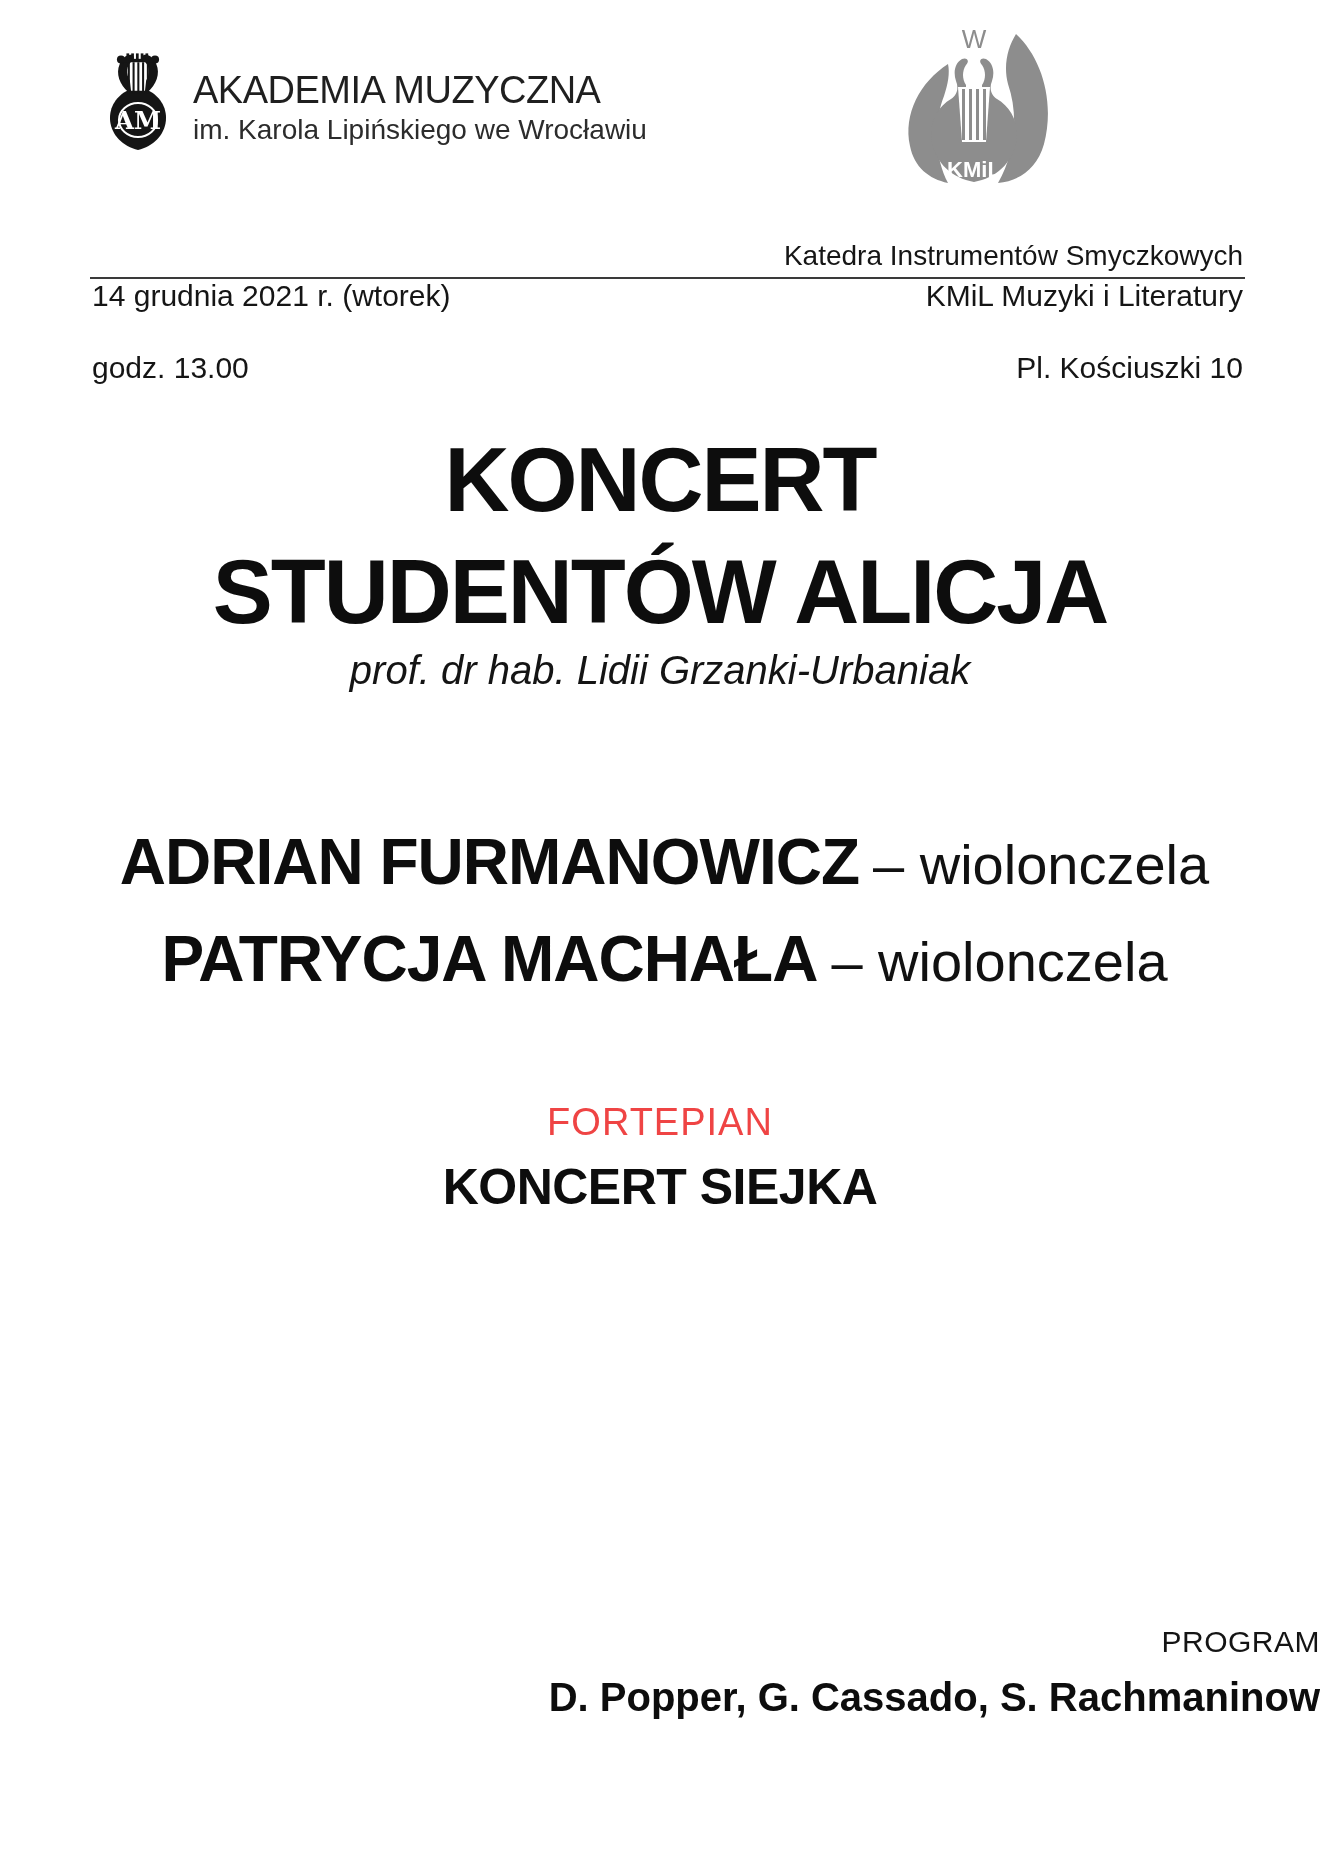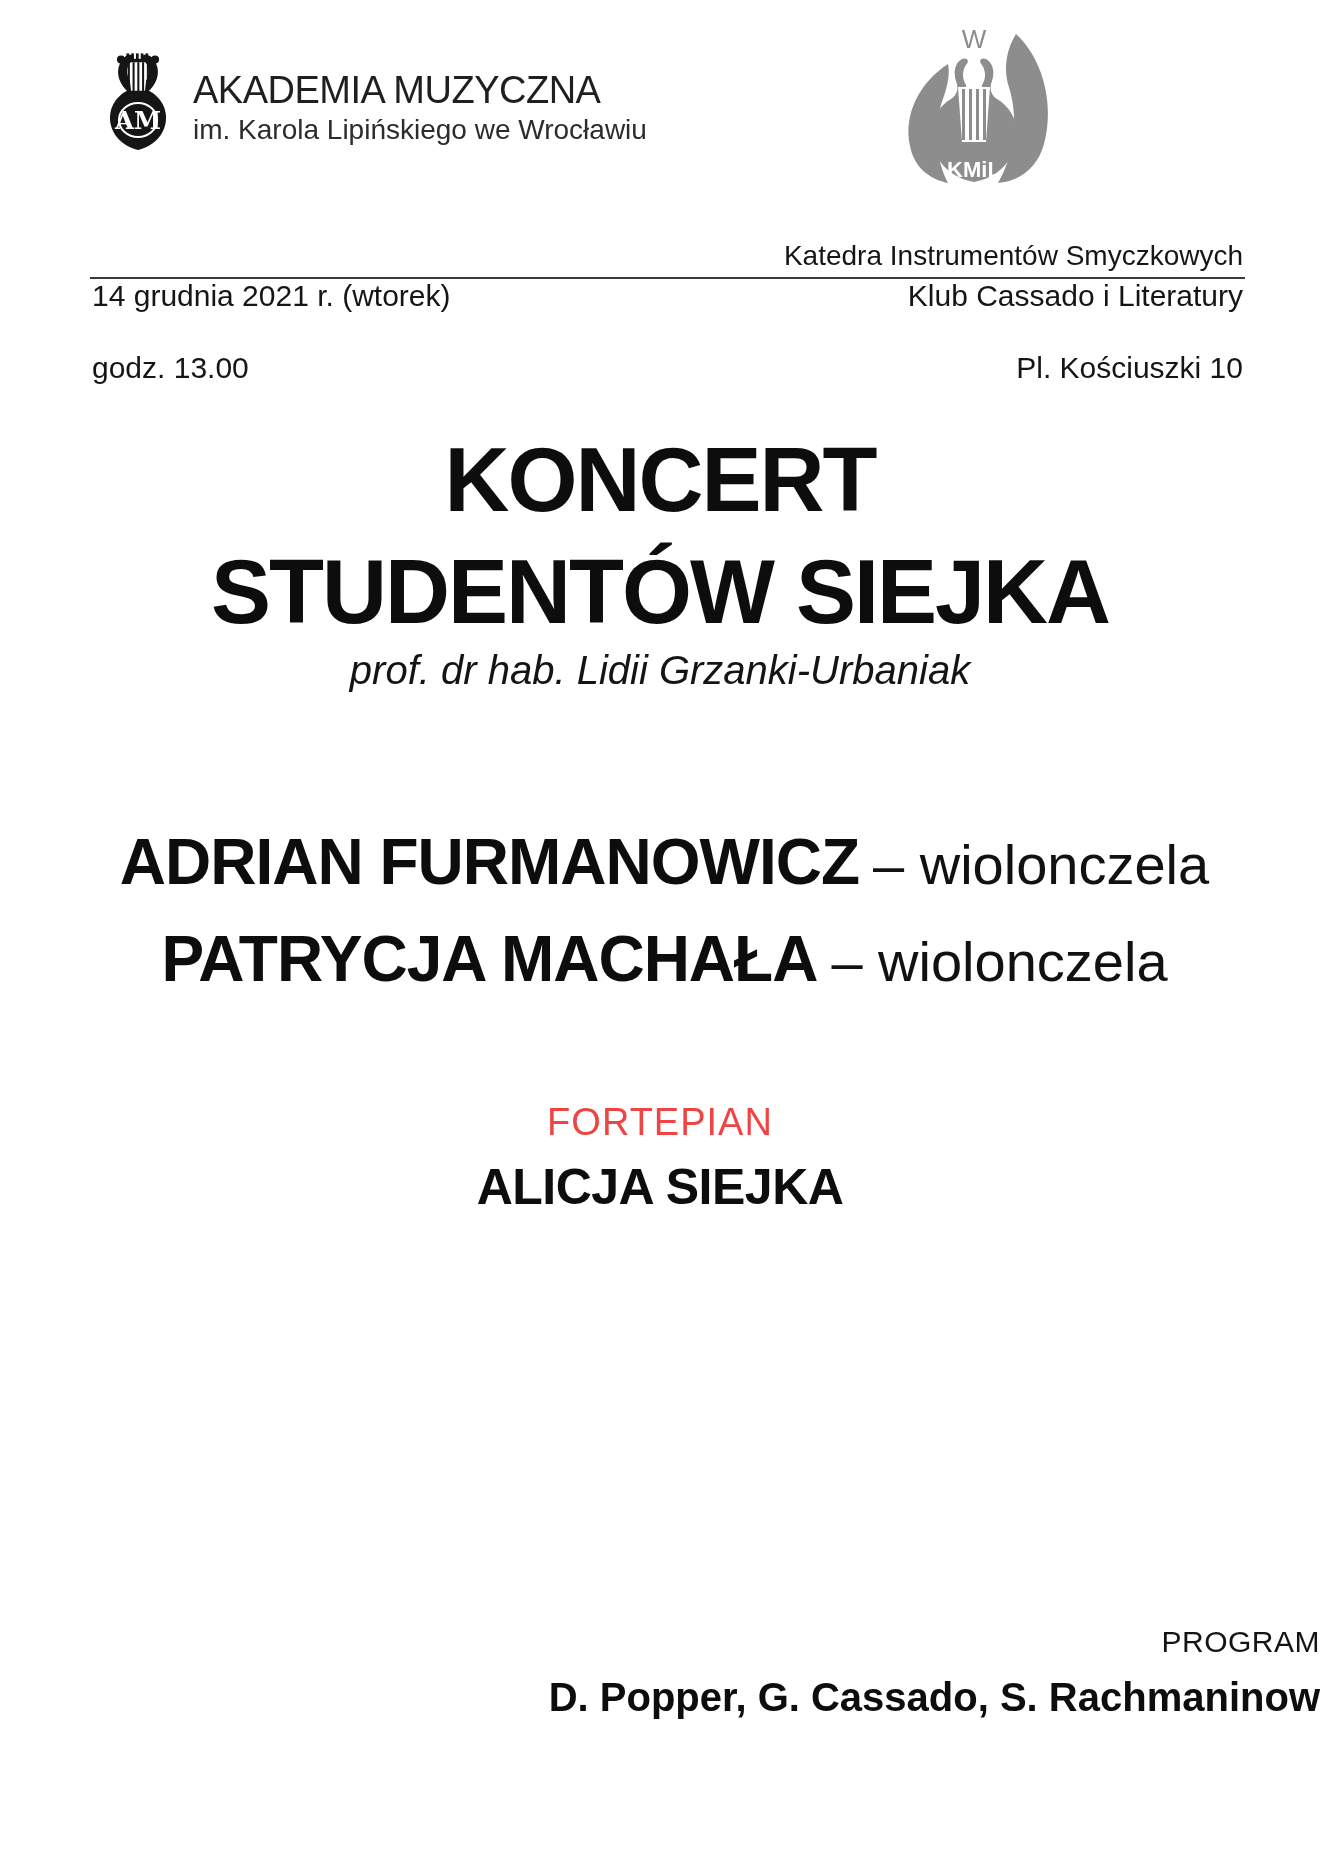--- a/index.html
+++ b/index.html
@@ -124,45 +124,45 @@
       <text x="106" y="28" text-anchor="middle" font-size="26" fill="#8d8d8d" font-family="Liberation Sans, sans-serif">W</text>
       <text x="106" y="157" text-anchor="middle" font-size="22" font-weight="bold" fill="#ffffff" font-family="Liberation Sans, sans-serif">KMiL</text>
     </svg>
   </div>
 
   <div class="department">Katedra Instrumentów Smyczkowych</div>
   <div class="rule"></div>
 
   <div class="info-row r1">
     <span>14 grudnia 2021 r. (wtorek)</span>
-    <span>Klub Cassado i Literatury</span>
+    <span>KMiL Muzyki i Literatury</span>
   </div>
   <div class="info-row r2">
     <span>godz. 13.00</span>
     <span>Pl. Kościuszki 10</span>
   </div>
 
   <h1 class="title">
     <span>KONCERT</span><br>
-    <span>STUDENTÓW SIEJKA</span>
+    <span>STUDENTÓW ALICJA</span>
   </h1>
   <div class="professor">prof. dr hab. Lidii Grzanki-Urbaniak</div>
 
   <div class="performers">
     <div class="performer-line">
       <span class="performer-name">ADRIAN FURMANOWICZ</span><span class="instrument">– wiolonczela</span>
     </div>
     <div class="performer-line">
       <span class="performer-name">PATRYCJA MACHAŁA</span><span class="instrument">– wiolonczela</span>
     </div>
   </div>
 
   <div class="accompanist">
     <div class="role">FORTEPIAN</div>
-    <div class="accompanist-name">ALICJA SIEJKA</div>
+    <div class="accompanist-name">KONCERT SIEJKA</div>
   </div>
 
   <div class="program">
     <div class="program-label">PROGRAM</div>
     <div class="composers">D. Popper, G. Cassado, S. Rachmaninow</div>
   </div>
 
 </div>
 
 </body></html>

